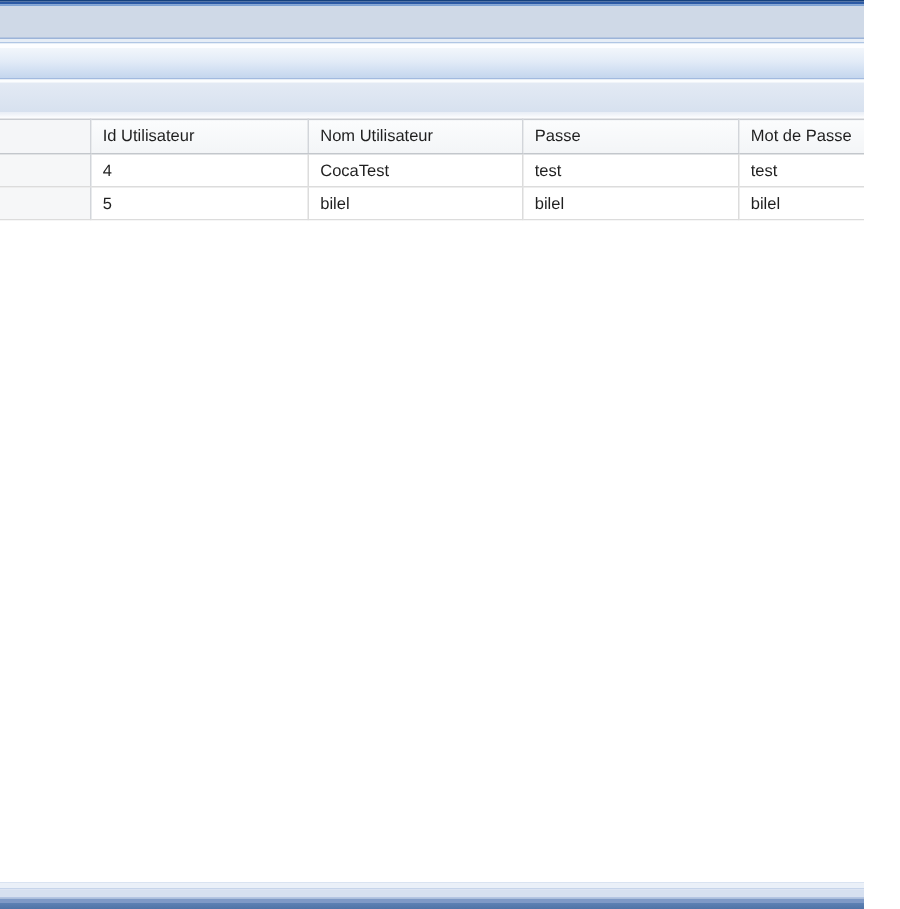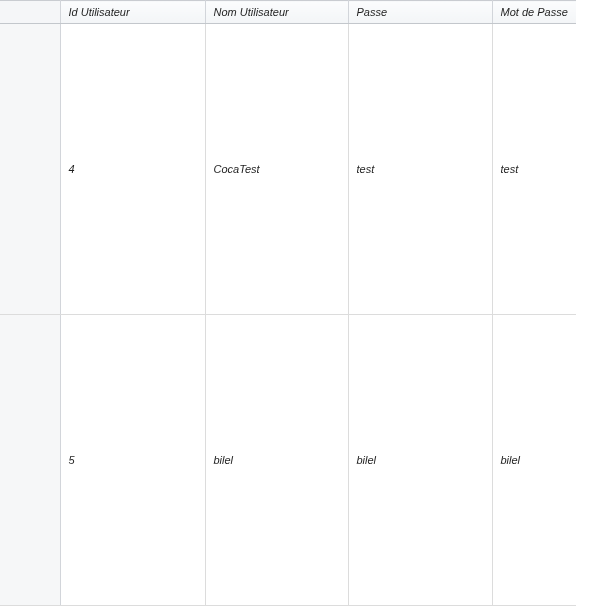--- a/index.html
+++ b/index.html
@@ -1,24 +1,23 @@
 <!DOCTYPE html>
 <html><head>
 <meta charset="utf-8">
 <style>
   * { margin:0; padding:0; box-sizing:border-box; }
   html,body { background:#ffffff; }
   body { font-family:"Liberation Sans", sans-serif; }
 
   .window {
     width:576px; height:606px;
-    display:flex; flex-direction:row;
+    display:flex; flex-direction:column;
     overflow:hidden; background:#ffffff;
     position:relative;
-    font-style:italic;
   }
 
   
   .title-bar      { height:4px; background:linear-gradient(180deg,#2a56a0,#2f5da9);
                     border-top:1px solid #16417e; border-bottom:1px solid #7da2d4; flex:0 0 auto; }
   .menu-bar       { height:22px; background:#cfd9e7; border-bottom:1px solid #9cb4d9; flex:0 0 auto; }
   .strip-thin     { height:3px; background:#e6edf6; border-bottom:1px solid #b0c6e4; flex:0 0 auto; }
   .gap-white-1    { height:3px; background:#fcfdff; flex:0 0 auto; }
   .toolbar-main   { height:21px; background:linear-gradient(180deg,#f2f6fb 0%,#e2ebf7 45%,#c4d6ee 100%);
                     border-bottom:1px solid #a2badf; flex:0 0 auto; }

